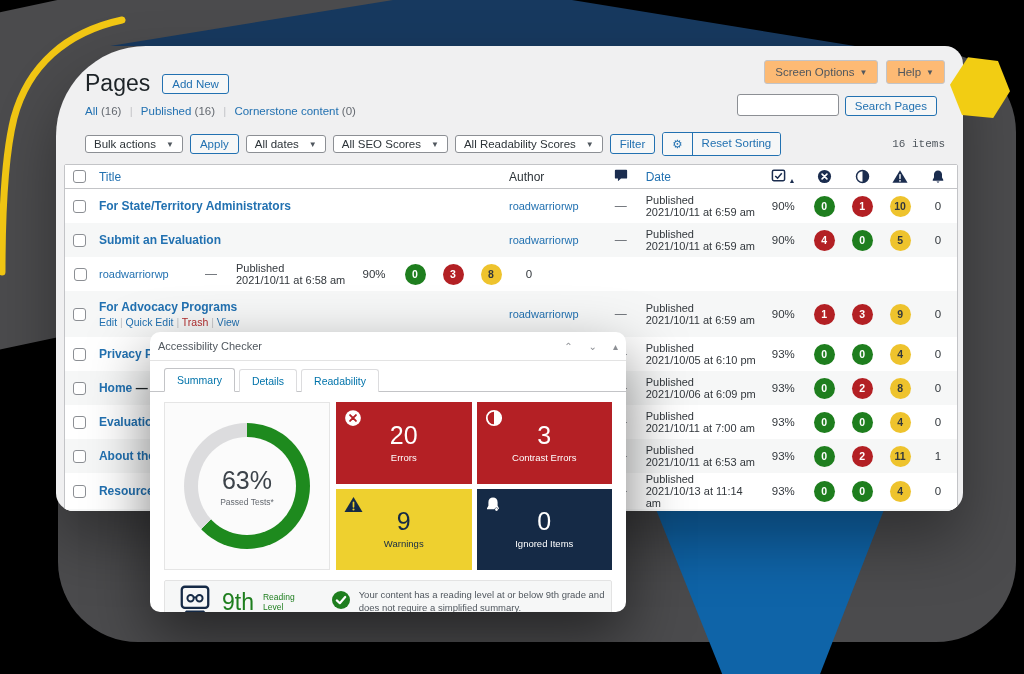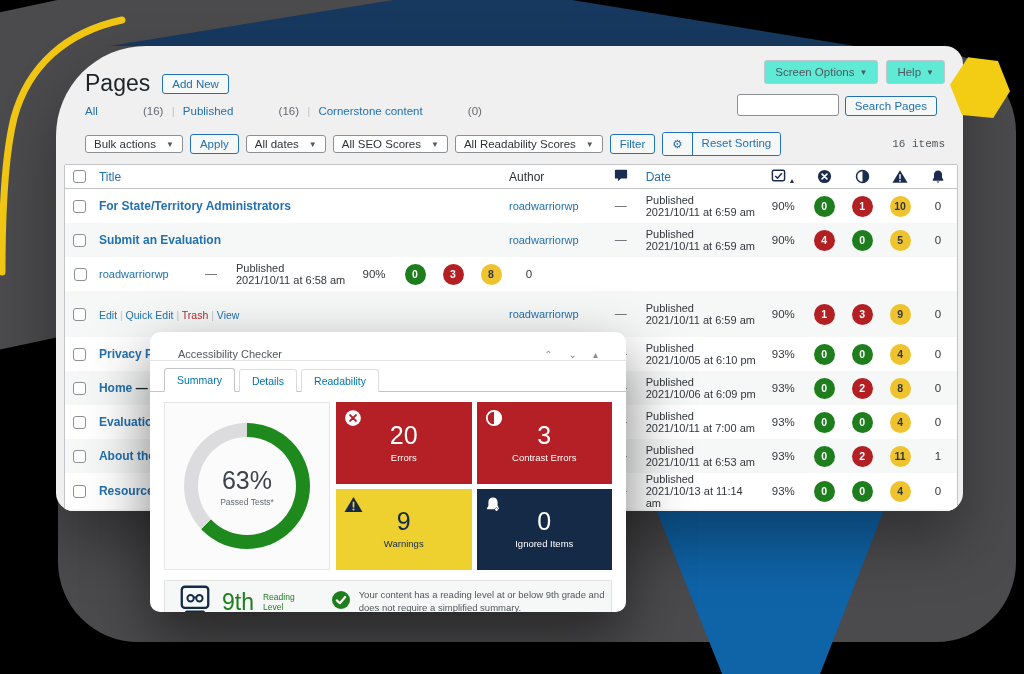--- a/index.html
+++ b/index.html
@@ -18,26 +18,26 @@
 
   
   .card { position:absolute; left:56px; top:46px; width:907px; height:465px; background:#f0f0f1;
           border-radius:90px 18px 18px 18px; z-index:6; overflow:hidden;
           box-shadow:0 30px 60px rgba(0,0,0,.35); color:#1d2327; }
   .page-title-row { position:absolute; left:29px; top:24px; display:flex; align-items:center; gap:12px; }
   .page-title { font-size:23px; font-weight:400; color:#1d2327; }
   .btn { display:inline-flex; align-items:center; justify-content:center; font-size:11.5px; border-radius:3px;
          border:1px solid #2271b1; color:#2271b1; background:#f6f7f7; padding:3px 9px; cursor:pointer; white-space:nowrap; }
   .top-right { position:absolute; right:18px; top:14px; display:flex; gap:8px; }
-  .top-right .btn { padding:5px 10px; font-size:11.5px; background:#5eead4; border-color:#c3c4c7; color:#50575e; }
+  .top-right .btn { padding:5px 10px; font-size:11.5px; background:#fdba74; border-color:#c3c4c7; color:#50575e; }
   .caret { font-size:8px; margin-left:5px; color:#50575e; }
 
   .views { position:absolute; left:29px; top:59px; font-size:11.5px; color:#646970; }
   .views a { color:#2271b1; text-decoration:none; cursor:pointer; }
-  .views .cnt { color:#646970;margin-left:42px; }
+  .views .cnt { color:#646970; }
   .views .sep { color:#c3c4c7; margin:0 5px; }
 
   .search-area { position:absolute; right:26px; top:48px; display:flex; gap:6px; align-items:flex-end; }
   .search-input { width:102px; height:22px; border:1px solid #8c8f94; border-radius:3px; background:#fff; font-size:11px; padding:0 5px; }
 
   .filter-row { position:absolute; left:29px; top:86px; right:18px; display:flex; align-items:center; gap:7px; }
   .select { display:inline-flex; align-items:center; justify-content:space-between; gap:10px; height:16px;
             border:1px solid #8c8f94; border-radius:3px; background:#fff; color:#2c3338; font-size:11.5px;
             padding:8px 8px; cursor:pointer; white-space:nowrap; }
   .select .chev { font-size:8px; color:#50575e; }
@@ -79,21 +79,21 @@
   .b-green { background:#1e7e1e; color:#fff; }
   .b-red { background:#b32024; color:#fff; }
   .b-yellow { background:#eec32d; color:#32373c; }
   .b-none { background:transparent; color:#32373c; font-weight:normal; font-size:11.5px; }
   .sort-arrow { font-size:7px; color:#1b2d4f; margin-left:2px; }
   .hicon { color:#1b2d4f; display:inline-flex; }
 
   
   .modal { position:absolute; left:150px; top:332px; width:476px; height:280px; background:#fff; border-radius:10px;
            z-index:10; box-shadow:0 25px 60px rgba(0,0,0,.5); overflow:hidden; }
-  .modal-header { display:flex; align-items:flex-end; height:29px; padding:0 28px; border-bottom:1px solid #e3e3e3; }
+  .modal-header { display:flex; align-items:center; height:29px; padding:0 8px; border-bottom:1px solid #e3e3e3; }
   .modal-title { font-size:11px; color:#50575e; }
   .modal-controls { margin-left:auto; display:flex; gap:16px; color:#8c8f94; font-size:10px; }
   .modal-controls span { cursor:pointer; }
   .tabs { display:flex; align-items:flex-end; padding:6px 14px 0; border-bottom:1px solid #c3c4c7; gap:4px; }
   .tab { font-size:10.5px; color:#0073aa; padding:5px 12px; border:1px solid #dcdcde; border-bottom:none;
          border-radius:3px 3px 0 0; background:#fff; cursor:pointer; position:relative; top:1px; }
   .tab.active { border-color:#c3c4c7; background:#fff; border-bottom:1px solid #fff; }
   .modal-body { display:flex; gap:6px; padding:10px 14px 0; }
   .donut-panel { width:166px; height:168px; background:#fbfbfb; border:1px solid #e5e5e5;
                  display:flex; align-items:center; justify-content:center; }
@@ -328,20 +328,21 @@
             </div>
             <div class="td col-ic">
               <span class="badge b-none">0</span>
             </div>
           </div>
           <div class="trow alt has-actions">
             <div class="td col-cb">
               <span class="checkbox"></span>
             </div>
             <div class="td col-title">
+              <div><a class="row-title-link">For Advocacy Programs</a></div>
               <div class="row-actions"><a>Edit</a><span class="sep"> | </span><a>Quick Edit</a><span class="sep"> | </span><a class="trash">Trash</a><span class="sep"> | </span><a>View</a></div>
             </div>
             <div class="td col-author"><a class="author-link">roadwarriorwp</a></div>
             <div class="td col-comment">—</div>
             <div class="td col-date">
               <div class="date-status">Published</div>
               <div class="date-val">2021/10/11 at 6:59 am</div>
             </div>
             <div class="td col-pct"><span class="pct">90%</span></div>
             <div class="td col-ic">

